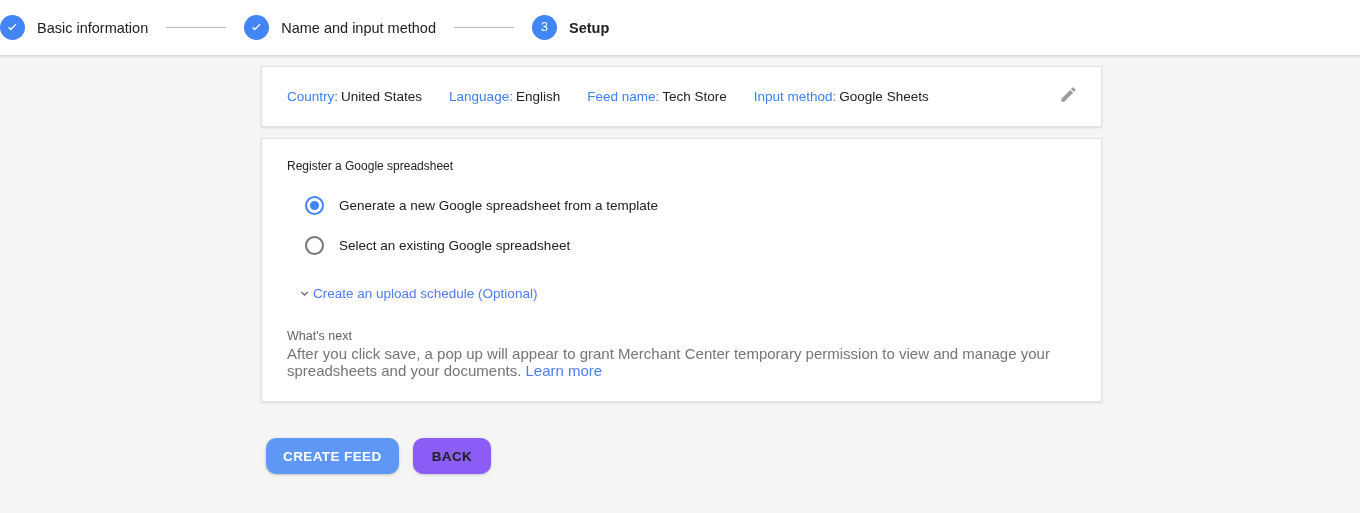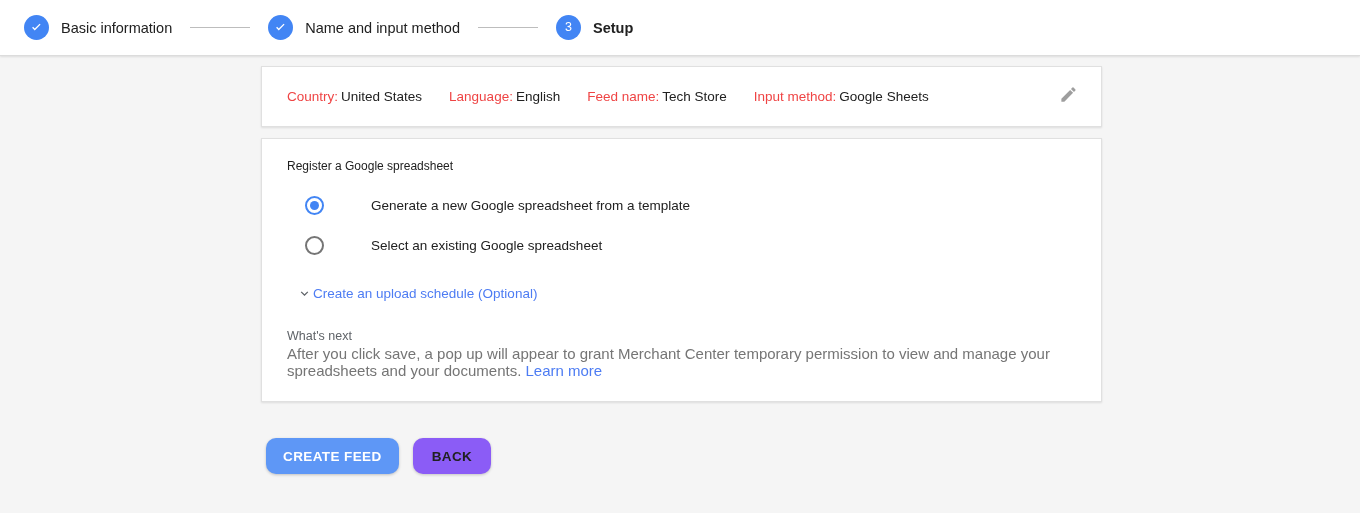--- a/index.html
+++ b/index.html
@@ -16,21 +16,20 @@
   }
 
   
   .stepper-bar {
     height: 56px;
     background: #ffffff;
     border-bottom: 1px solid #dcdcdc;
     box-shadow: 0 1px 2px rgba(0,0,0,0.10);
     display: flex;
     align-items: center;
-    padding-left: 24px;
     box-sizing: border-box;
     position: relative;
     z-index: 3;
   }
   .step {
     display: flex;
     align-items: center;
   }
   .step-circle {
     width: 25px;
@@ -86,21 +85,21 @@
   .summary-items {
     display: flex;
     align-items: center;
     flex: 1 1 auto;
     font-size: 13.5px;
   }
   .summary-item {
     margin-right: 27px;
     white-space: nowrap;
   }
-  .summary-item .sum-label { color: #ef4444; }
+  .summary-item .sum-label { color: #3b82f6; }
   .summary-item .sum-value { color: #212121; margin-left: 3px; margin-top: 20px; }
   .edit-btn {
     width: 30px;
     height: 30px;
     display: flex;
     align-items: center;
     justify-content: center;
     cursor: pointer;
     flex: 0 0 auto;
   }
@@ -121,21 +120,20 @@
     margin: 0 0 12px 0;
     font-weight: normal;
   }
 
   .radio-row {
     display: flex;
     align-items: center;
     height: 40px;
     padding-left: 18px;
     cursor: pointer;
-    gap: 32px;
   }
   .radio-mark {
     width: 19px;
     height: 19px;
     border-radius: 50%;
     box-sizing: border-box;
     flex: 0 0 auto;
     position: relative;
   }
   .radio-mark.off { border: 2px solid #757575; }

